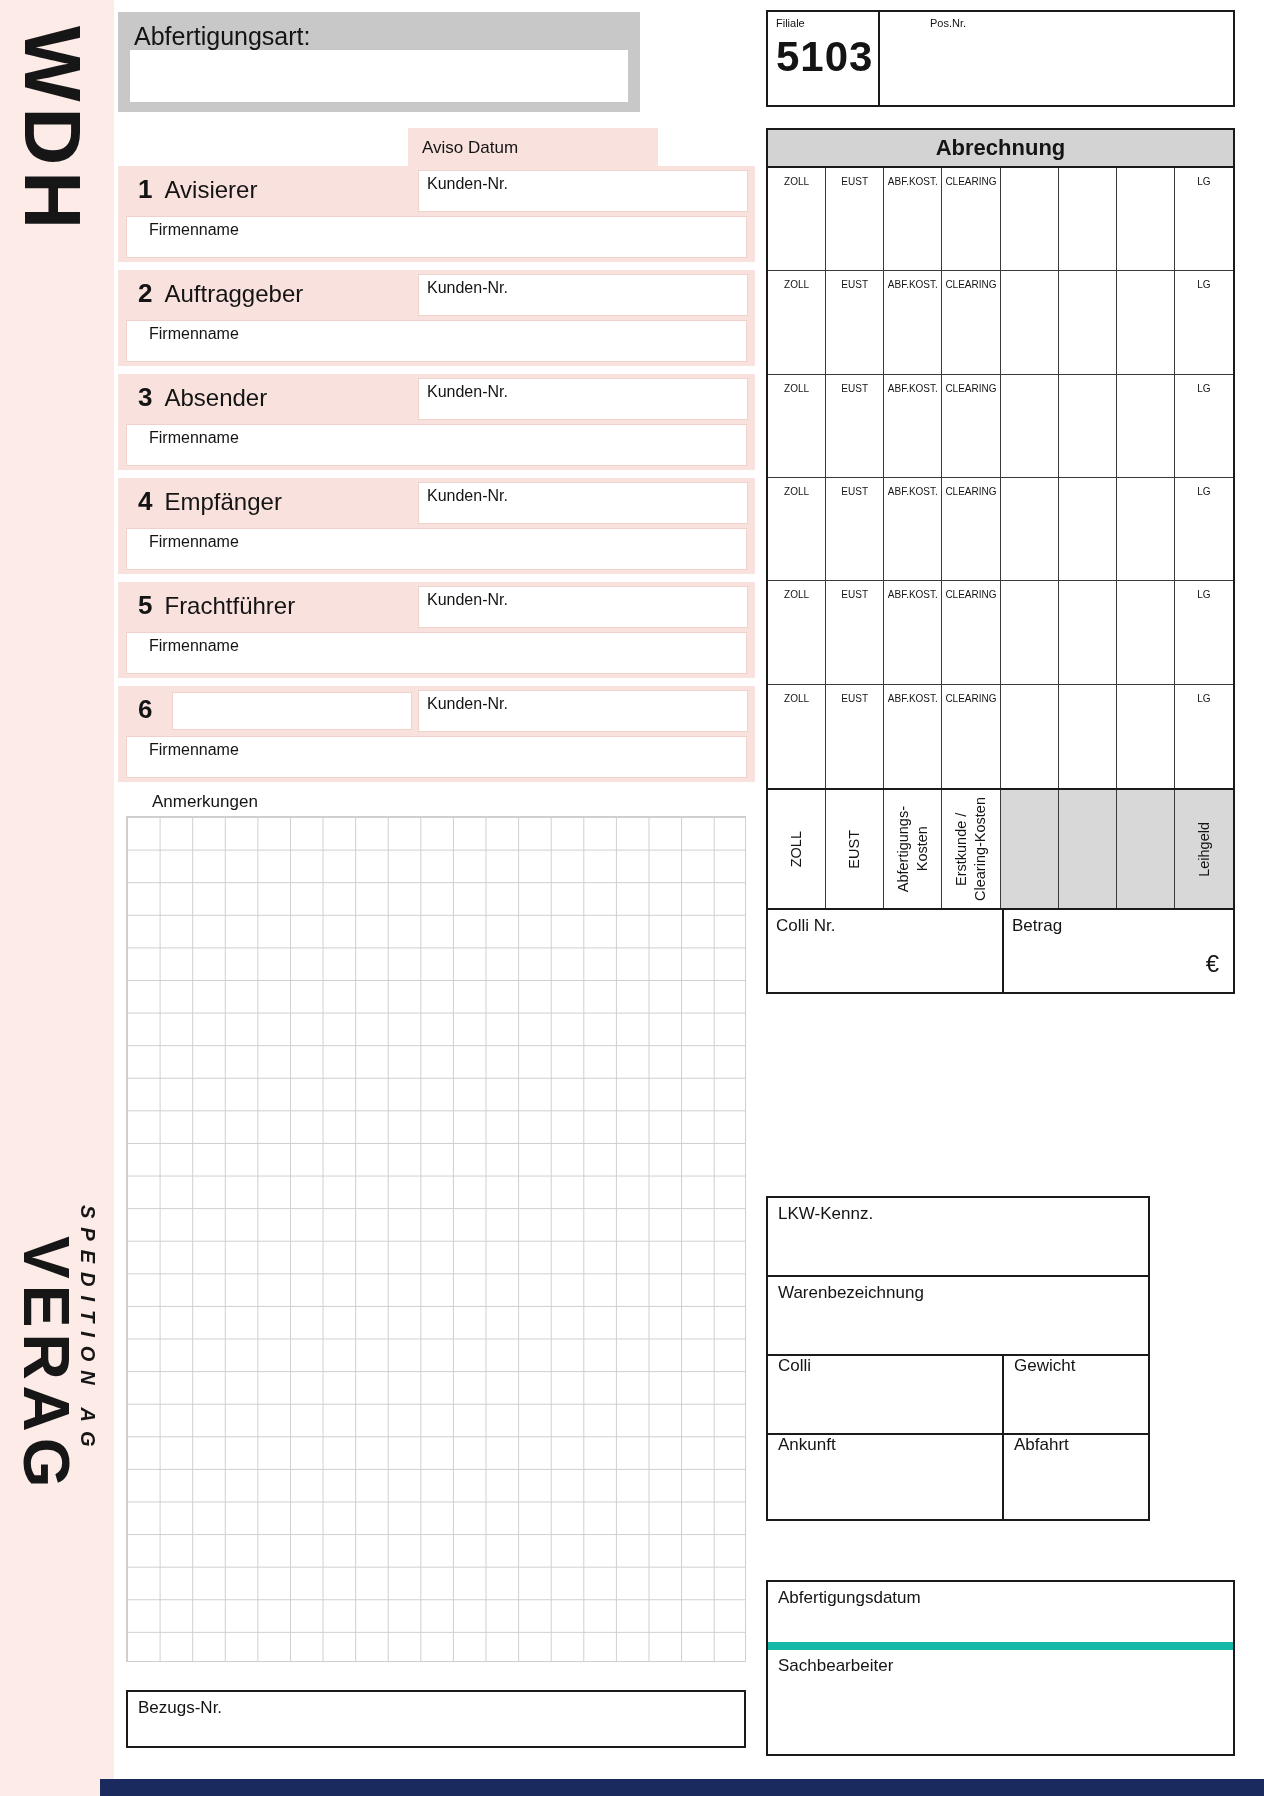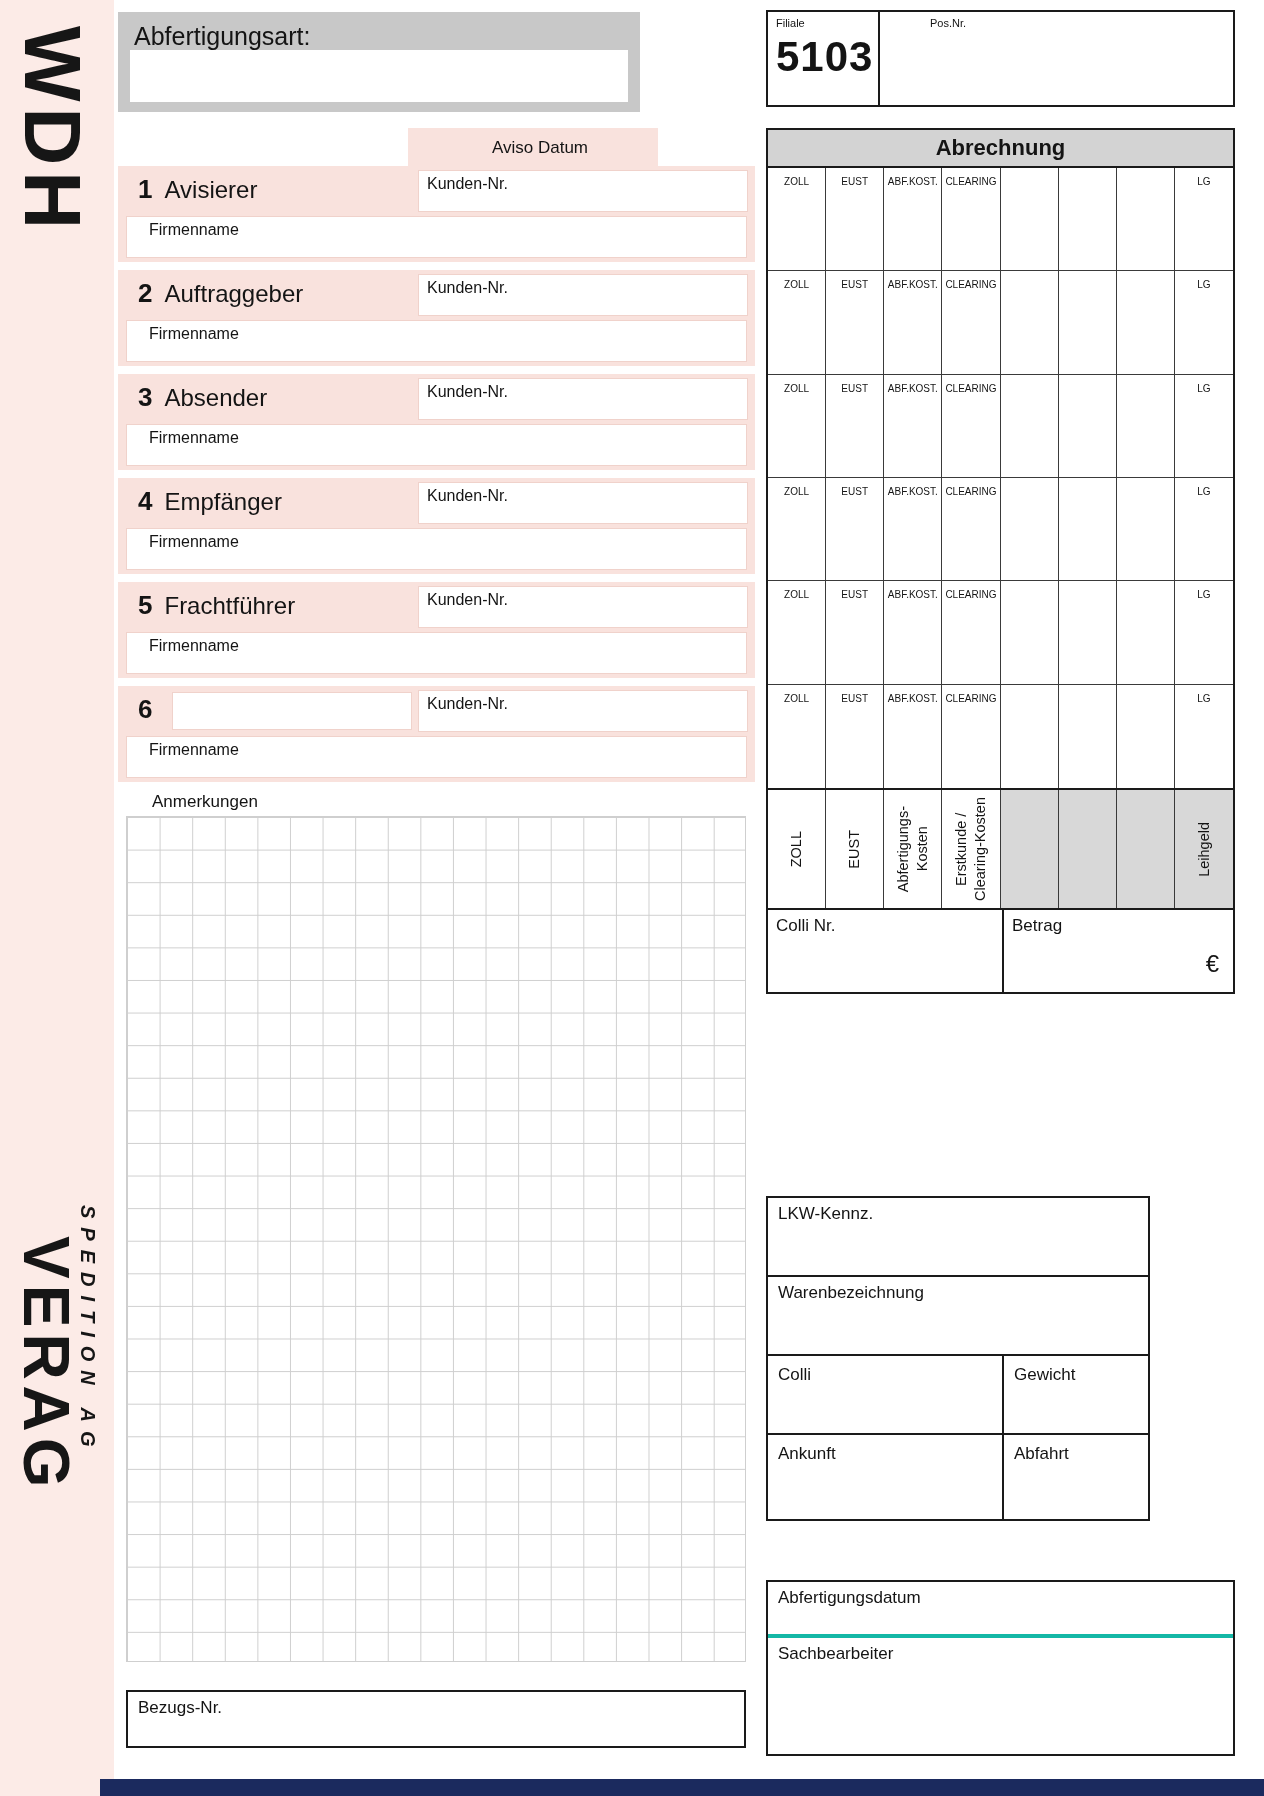--- a/index.html
+++ b/index.html
@@ -20,21 +20,21 @@
   .abf-input { position:absolute; left:12px; right:12px; bottom:10px; height:52px; background:#fff; }
 
   .top-right-box { position:absolute; left:766px; top:10px; width:469px; height:97px; border:2px solid #1a1a1a; display:grid; grid-template-columns:112px 1fr; background:#fff; }
   .filiale-cell { border-right:2px solid #1a1a1a; padding:5px 8px; }
   .posnr-cell { padding:5px 10px;margin-left:40px; }
   .small-label { font-size:11px; }
   .filiale-value { font-size:42px; font-weight:bold; margin-top:4px; letter-spacing:1px; }
 
   
   .aviso-strip { position:absolute; left:408px; top:128px; width:250px; height:38px; background:var(--block-pink,#f9e2dd); }
-  .aviso-label { display:block; padding:10px 0 0 14px; font-size:17px;text-align:center; }
+  .aviso-label { display:block; padding:10px 0 0 14px; font-size:17px; }
 
   .party { position:absolute; left:118px; width:637px; height:96px; background:var(--block-pink,#f9e2dd); }
   .party-title { position:absolute; left:20px; top:8px; }
   .party-num { font-size:26px; font-weight:bold; margin-right:12px; }
   .party-role { font-size:24px; }
   .kunden-box { position:absolute; left:300px; top:4px; width:330px; height:42px; background:#fff; border:1px solid #f0d2cb; }
   .field-label { display:block; padding:4px 0 0 8px; font-size:16px; }
   .firma-box { position:absolute; left:8px; top:50px; width:621px; height:42px; background:#fff; border:1px solid #f0d2cb; }
   .firma-box .field-label { padding-left:22px; }
   .role-blank { position:absolute; left:54px; top:6px; width:240px; height:38px; background:#fff; border:1px solid #f0d2cb; }
@@ -62,27 +62,27 @@
   .anm-grid { position:absolute; left:126px; top:816px; width:620px; height:846px; border:1px solid #cfcfcf;
     background-image:linear-gradient(to right,#cfcfcf 1px,transparent 1px),linear-gradient(to bottom,#cfcfcf 1px,transparent 1px);
     background-size:32.6px 32.6px; background-color:#fff; }
 
   .bezug-box { position:absolute; left:126px; top:1690px; width:620px; height:58px; border:2px solid #1a1a1a; padding:6px 10px; font-size:17px; background:#fff; }
 
   
   .ship-box { position:absolute; left:766px; top:1196px; width:384px; height:325px; border:2px solid #1a1a1a; display:flex; flex-direction:column; background:#fff; }
   .ship-row { border-bottom:2px solid #1a1a1a; height:79px; padding:6px 10px; font-size:17px; }
   .ship-row.split { padding:0; display:grid; grid-template-columns:236px 1fr; }
-  .ship-row.split > div { padding:9px 10px; }
+  .ship-row.split > div { padding:0 10px; }
   .ship-row.split > div:first-child { border-right:2px solid #1a1a1a; }
   .ship-row.last { border-bottom:none; flex:1; }
 
   .proc-box { position:absolute; left:766px; top:1580px; width:469px; height:176px; border:2px solid #1a1a1a; display:flex; flex-direction:column; background:#fff; }
   .proc-row { padding:6px 10px; font-size:17px; }
-  .proc-row.first { height:56px; border-bottom:4px solid #14b8a6; }
+  .proc-row.first { height:68px; border-bottom:8px solid #14b8a6; }
   .proc-row.last { flex:1; }
 
   .bottom-bar { position:absolute; left:100px; top:1779px; width:1164px; height:17px; background:var(--footer-navy,#1b2a5e); }
 </style>
 </head>
 <body>
 
 <div class="page">
 
   <div class="sidebar">

